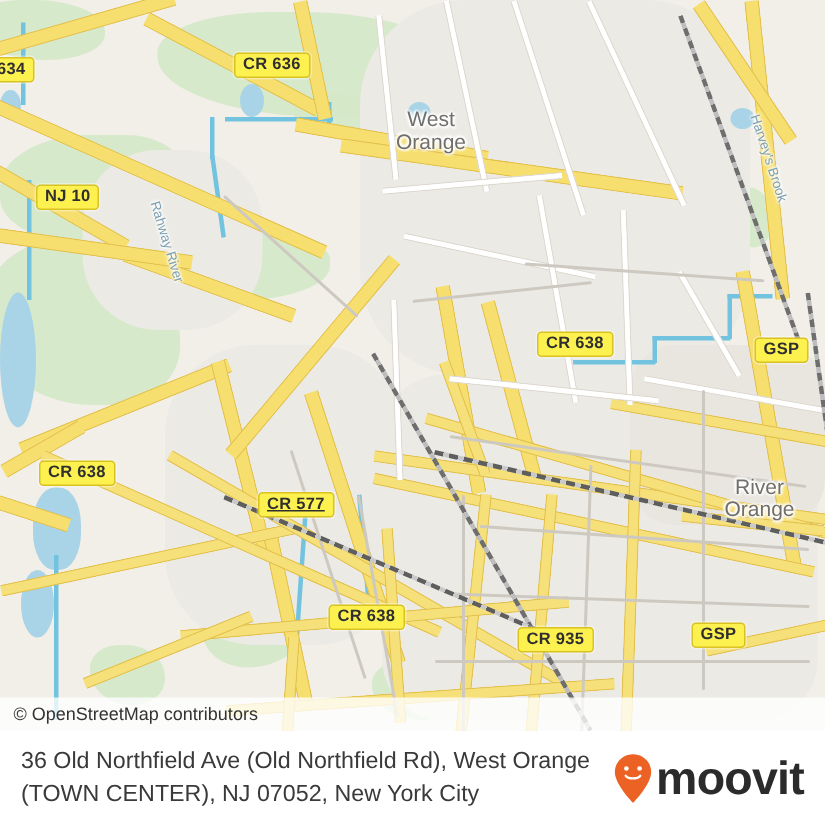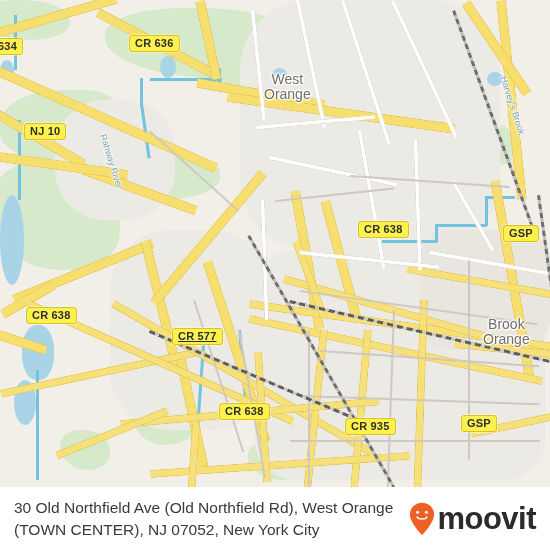--- a/index.html
+++ b/index.html
@@ -199,42 +199,45 @@
       <div class="rail" style="left:290px;top:300px;width:270px;transform:rotate(13deg);background:repeating-linear-gradient(90deg,#5e5e5e 0 6px,#c9c9c9 6px 10px);"></div>
 
       <div class="waterlabel" style="left:108px;top:133px;transform:rotate(73deg);transform-origin:0 0;">Rahway River</div>
       <div class="waterlabel" style="left:508px;top:75px;transform:rotate(72deg);transform-origin:0 0;">Harvey's Brook</div>
 
       <div class="place" style="left:264px;top:72px;">
         <div>West</div>
         <div>Orange</div>
       </div>
       <div class="place" style="left:483px;top:317px;">
-        <div>Brook</div>
+        <div>River</div>
         <div>Orange</div>
       </div>
 
       <div class="shield" style="left:-8px;top:38px;">634</div>
-      <div class="shield" style="left:129px;top:35px;">CR 636</div>
+      <div class="shield" style="left:156px;top:35px;">CR 636</div>
       <div class="shield" style="left:24px;top:123px;">NJ 10</div>
       <div class="shield" style="left:26px;top:307px;">CR 638</div>
       <div class="shield" style="left:172px;top:328px;text-decoration:underline;">CR 577</div>
       <div class="shield" style="left:219px;top:403px;">CR 638</div>
       <div class="shield" style="left:358px;top:221px;">CR 638</div>
       <div class="shield" style="left:345px;top:418px;">CR 935</div>
       <div class="shield" style="left:503px;top:225px;">GSP</div>
       <div class="shield" style="left:461px;top:415px;">GSP</div>
     </div>
 
 
+    <div class="attrib">
+      <span>© OpenStreetMap contributors</span>
+    </div>
   </div>
 
   <div class="footer">
     <div class="footer-row">
-      <div class="addr">30 Old Northfield Ave (Old Northfield Rd), West Orange (TOWN CENTER), NJ 07052, New York City</div>
+      <div class="addr">36 Old Northfield Ave (Old Northfield Rd), West Orange (TOWN CENTER), NJ 07052, New York City</div>
       <div class="logo">
         <div class="logo-pin">
           <svg width="26" height="34" viewBox="0 0 26 34">
             <path d="M13 0.8 C6.2 0.8 0.9 6.1 0.9 12.6 C0.9 21 13 33.2 13 33.2 C13 33.2 25.1 21 25.1 12.6 C25.1 6.1 19.8 0.8 13 0.8 Z" fill="#ec6124"></path>
             <circle cx="8.6" cy="10.3" r="1.55" fill="#ffffff"></circle>
             <circle cx="17.4" cy="10.3" r="1.55" fill="#ffffff"></circle>
             <path d="M8.1 15.1 C9.6 17.6 16.4 17.6 17.9 15.1" fill="none" stroke="#ffffff" stroke-width="1.5" stroke-linecap="round"></path>
           </svg>
         </div>
         <div class="logo-text">moovit</div>

